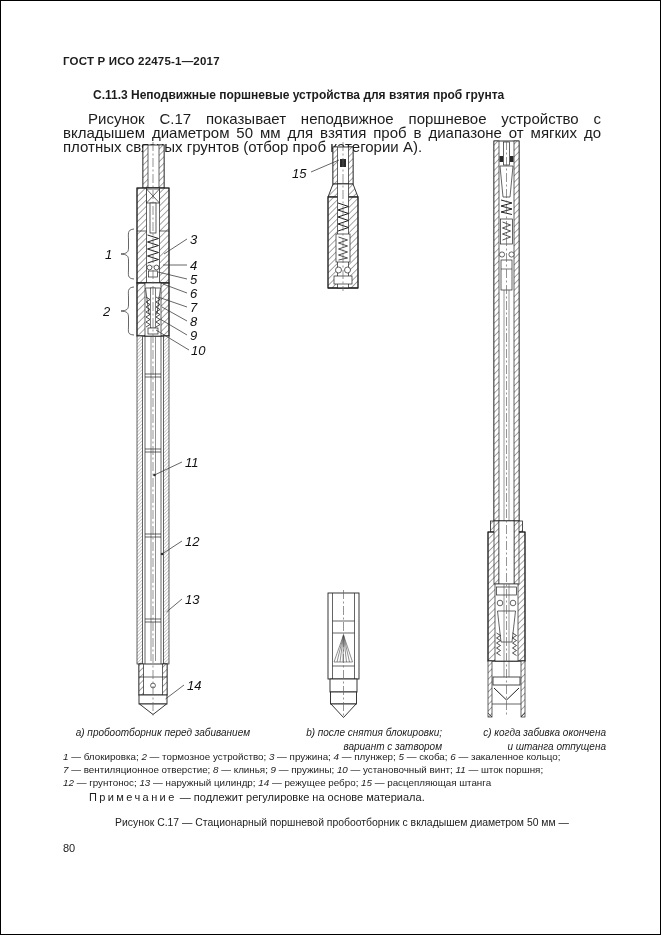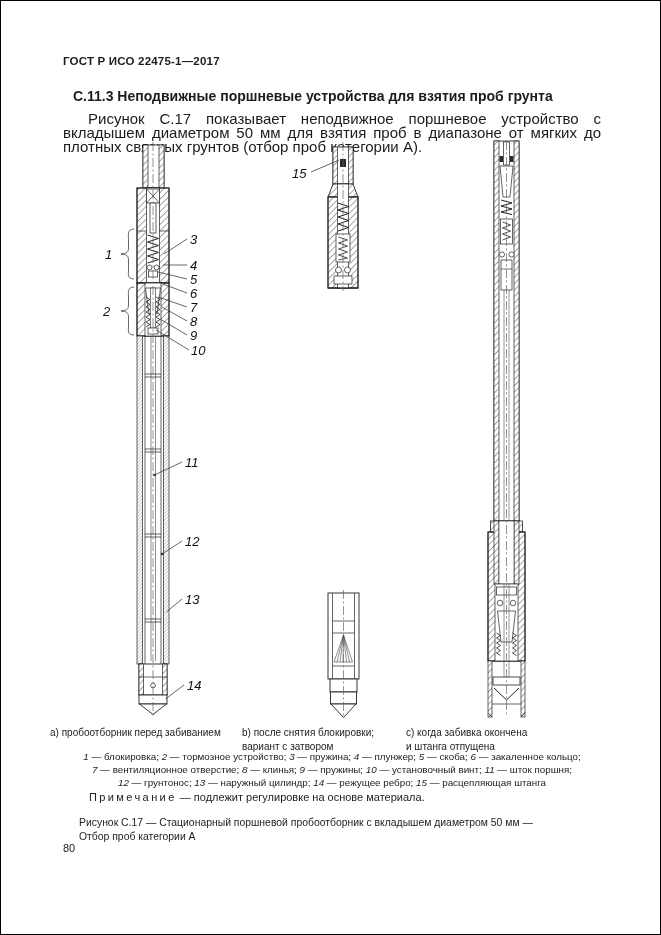--- a/index.html
+++ b/index.html
@@ -1,31 +1,31 @@
 <!DOCTYPE html>
 <html><head>
 <meta charset="utf-8">
 <style>
   html,body{margin:0;padding:0;background:#e8e8e8;}
   .page{position:relative;width:661px;height:935px;background:#fff;margin:0 auto;
         border:1px solid #000;box-sizing:border-box;overflow:hidden;
         font-family:"Liberation Sans",sans-serif;color:#1c1c1c;}
   .abs{position:absolute;}
   .t-header{left:62px;top:54px;font-size:11.5px;font-weight:bold;letter-spacing:.2px;}
-  .t-heading{left:72px;top:87px;font-size:14px;font-weight:bold;}
+  .t-heading{left:92px;top:87px;font-size:12px;font-weight:bold;}
   .t-para{left:62px;top:111px;width:538px;font-size:15px;line-height:14.2px;
           text-align:justify;text-indent:25px;}
   .figure-svg{left:0;top:138px;}
-  .cap{top:725px;width:200px;text-align:left;font-size:10px;line-height:13.8px;}
+  .cap{top:725px;width:200px;text-align:right;font-size:10px;line-height:13.8px;font-style:italic;}
   .cap-a{left:49px;} .cap-b{left:241px;} .cap-c{left:405px;}
-  .legend{left:62px;top:750px;width:538px;text-align:center;font-size:9.8px;line-height:12.8px;}
+  .legend{left:62px;top:750px;width:538px;text-align:left;font-size:9.8px;line-height:12.8px;}
   .legend i{font-style:italic;}
   .note{left:88px;top:790px;font-size:11px;}
   .note-label{letter-spacing:2.4px;}
-  .figcap{left:78px;top:815px;width:538px;font-size:10.4px;line-height:13.8px;}
+  .figcap{left:72px;top:815px;width:538px;text-align:center;font-size:10.4px;line-height:13.8px;}
   .pagenum{left:62px;top:841px;font-size:11px;text-align:right;}
   svg text.lbl{font-family:"Liberation Sans",sans-serif;font-style:italic;
                font-size:13px;fill:#111;}
 </style>
 </head>
 <body>
 
 <div class="page">
 
   <div class="abs t-header">ГОСТ Р ИСО 22475-1—2017</div>
@@ -243,17 +243,16 @@
     </div>
 
   <div class="abs note">
     <span class="note-label">Примечание</span>
     <span>—</span>
     <span>подлежит регулировке на основе материала.</span>
   </div>
 
   <div class="abs figcap">
     <div>Рисунок С.17 — Стационарный поршневой пробоотборник с вкладышем диаметром 50 мм —</div>
-    <div>Отбор проб категории А</div>
   </div>
 
   <div class="abs pagenum">80</div>
 </div>
 
 </body></html>

